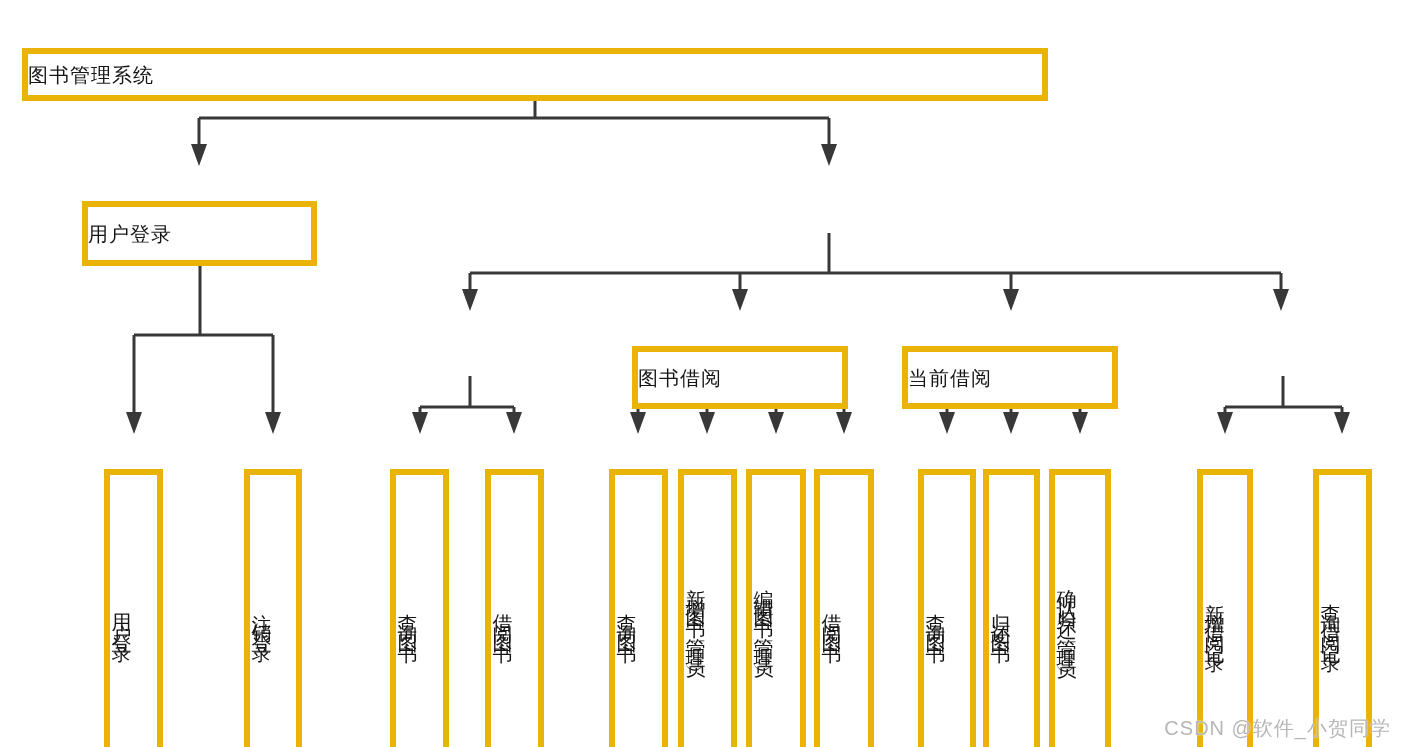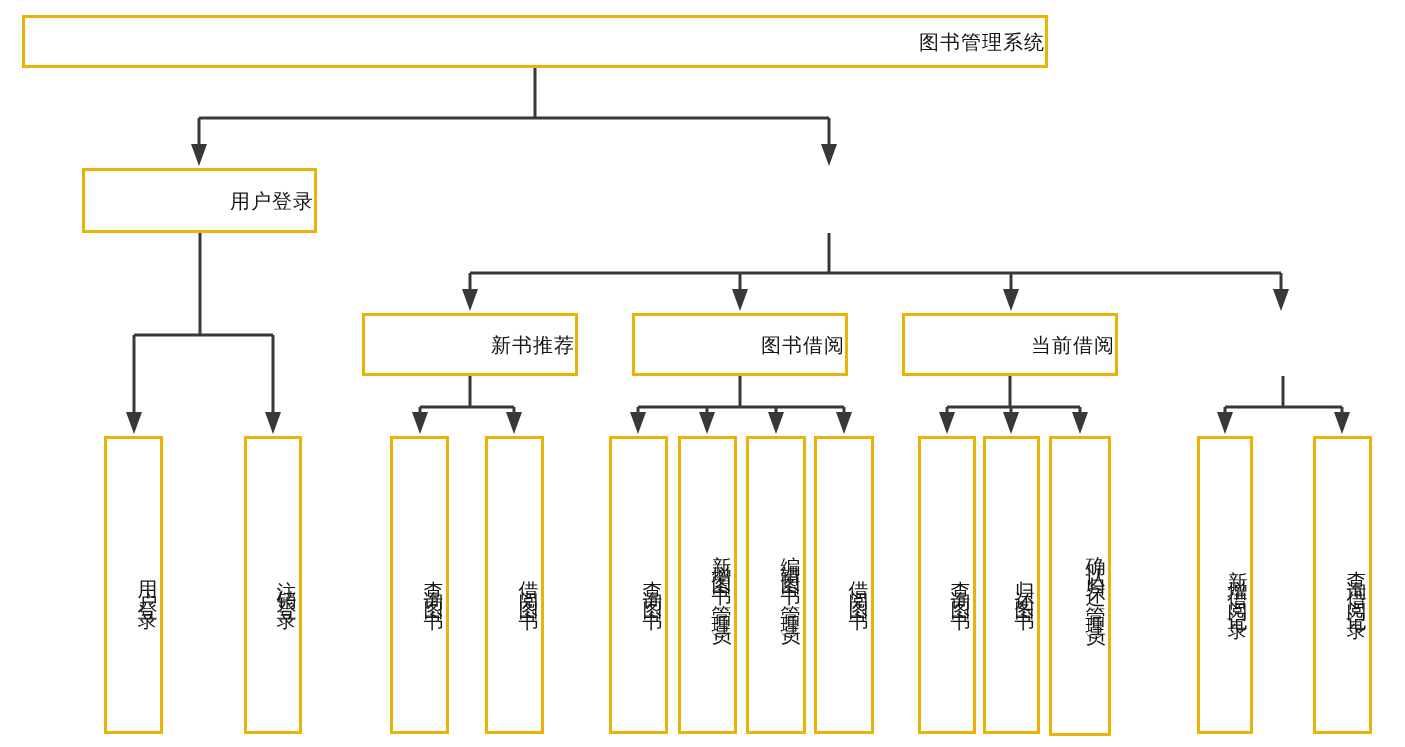--- a/index.html
+++ b/index.html
@@ -10,29 +10,30 @@
     font-family:"Liberation Sans","DejaVu Sans",sans-serif;
     overflow:hidden;
   }
   .connectors{position:absolute;left:0;top:0;width:1405px;height:747px;}
   .connectors path{stroke:#383838;stroke-width:3;fill:none;}
   .connectors use{fill:#383838;}
   .node{
     position:absolute;
     box-sizing:border-box;
     background:#ffffff;
-    border:3px solid #eab308;
+    border:6px solid #eab308;
     display:flex;
     align-items:center;
-    justify-content:flex-end;
+    justify-content:flex-start;
     color:#151515;
     font-size:20px;
     letter-spacing:1px;
     text-align:center;
     line-height:1.2;
+    margin-top:33px;
   }
   .leaf .vtext{
     writing-mode:vertical-rl;
     letter-spacing:10px;
     font-size:20px;
     color:#151515;
     white-space:nowrap;
   }
   .watermark{
     position:absolute;
@@ -116,23 +117,20 @@
   </svg>
 
   <div class="node" style="left:22px;top:15px;width:1026px;height:53px">
     <span>图书管理系统</span>
   </div>
 
   <div class="node" style="left:82px;top:168px;width:235px;height:65px">
     <span>用户登录</span>
   </div>
 
-  <div class="node" style="left:362px;top:313px;width:216px;height:63px">
-    <span>新书推荐</span>
-  </div>
   <div class="node" style="left:632px;top:313px;width:216px;height:63px">
     <span>图书借阅</span>
   </div>
   <div class="node" style="left:902px;top:313px;width:216px;height:63px">
     <span>当前借阅</span>
   </div>
 
   <div class="node leaf" style="left:104px;top:436px;width:59px;height:298px">
     <span class="vtext">用户登录</span>
   </div>
@@ -170,14 +168,15 @@
     <span class="vtext">确认归还（管理员）</span>
   </div>
 
   <div class="node leaf" style="left:1197px;top:436px;width:56px;height:298px">
     <span class="vtext">新增借阅记录</span>
   </div>
   <div class="node leaf" style="left:1313px;top:436px;width:59px;height:298px">
     <span class="vtext">查询借阅记录</span>
   </div>
 
+  <div class="watermark">CSDN @软件_小贺同学</div>
 
 </div>
 
 </body></html>

